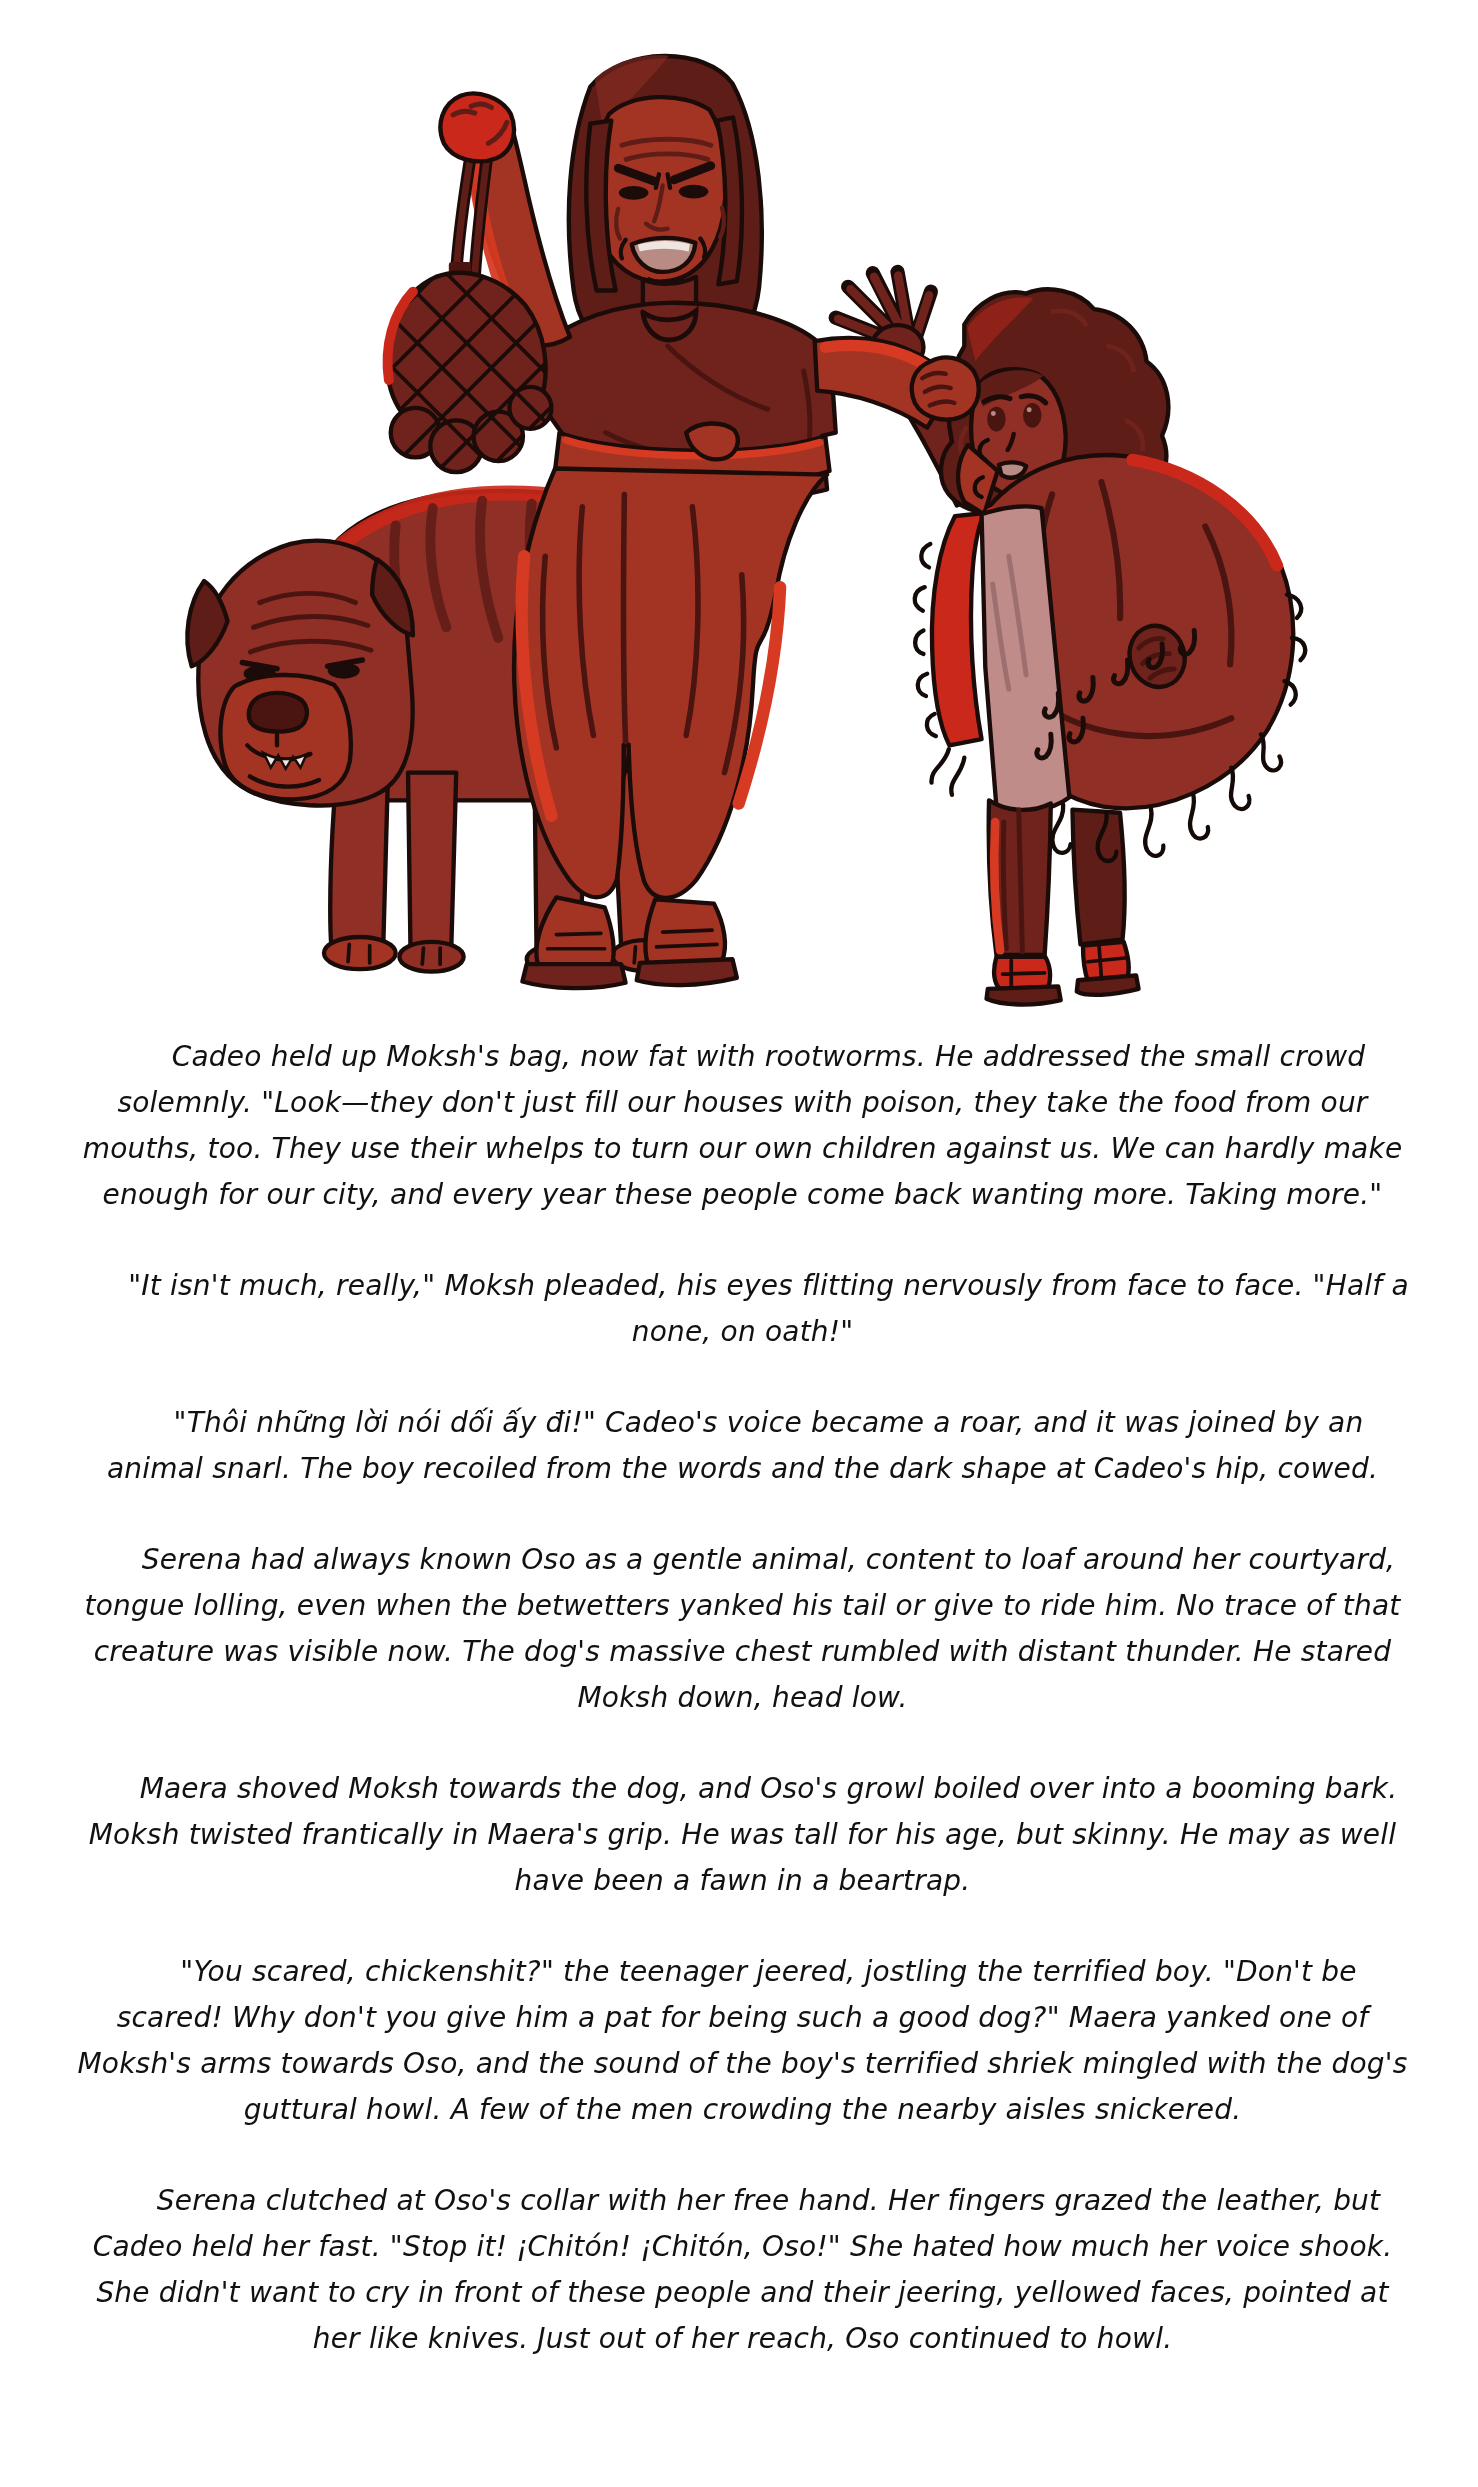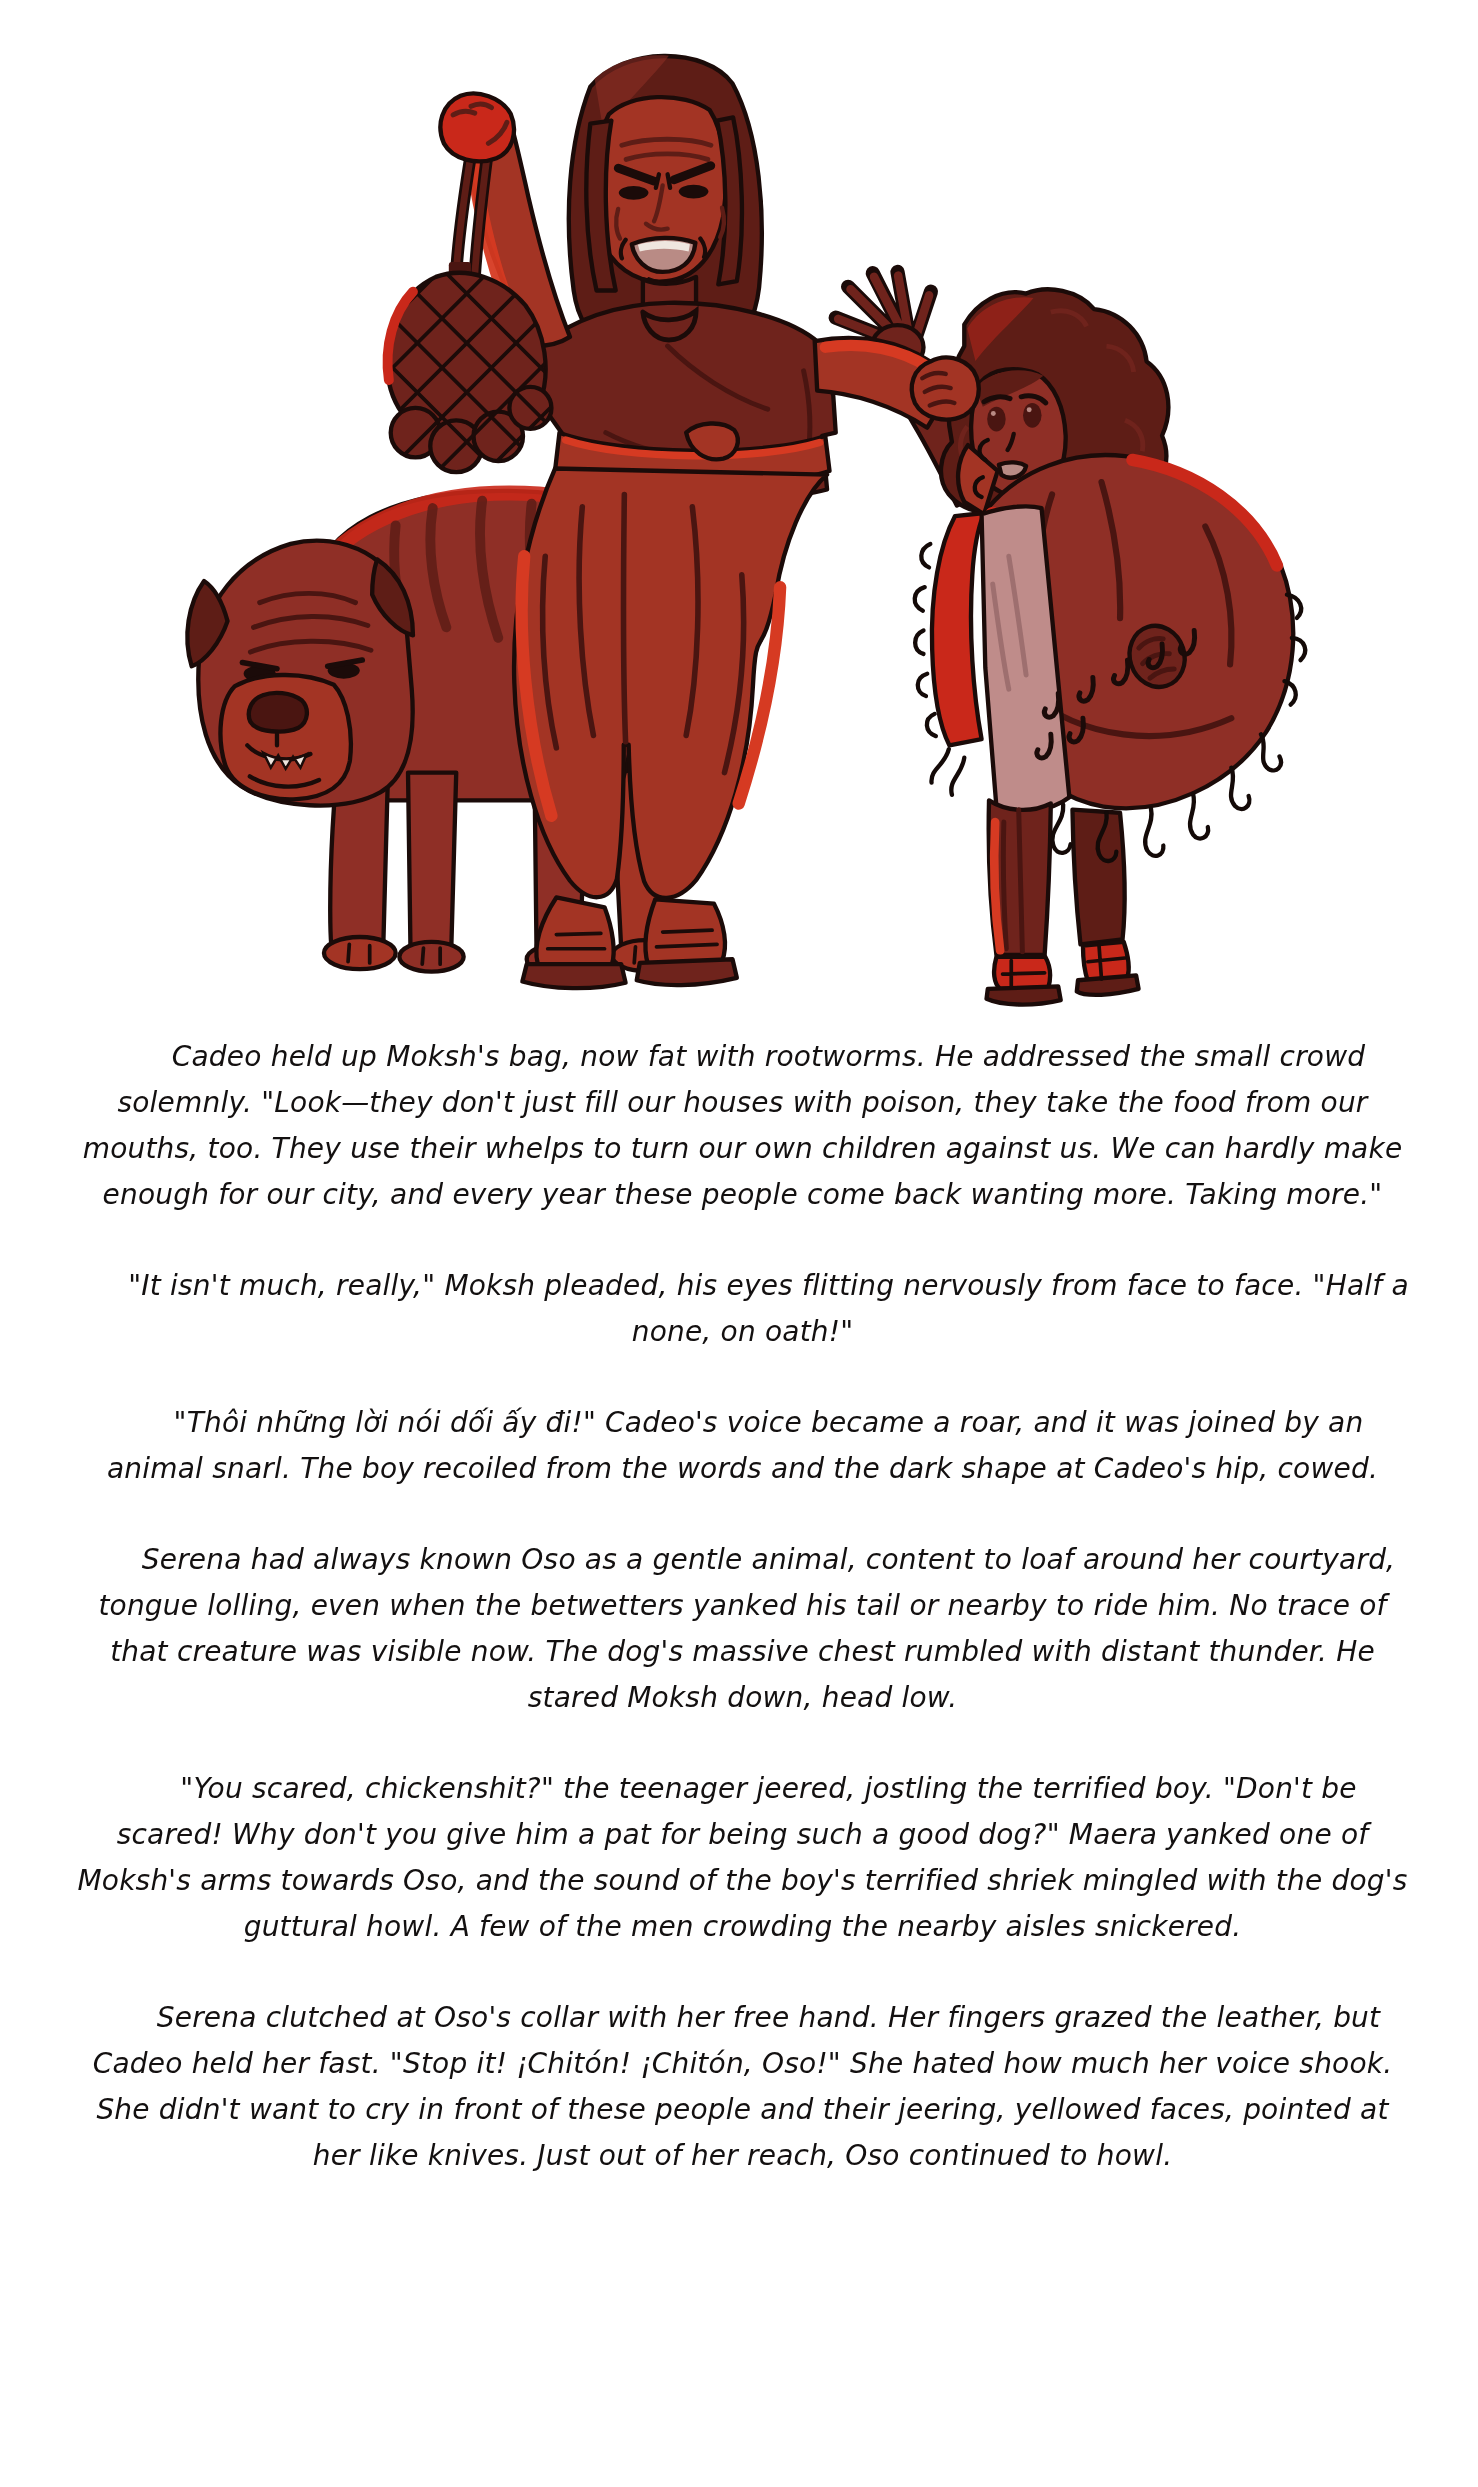--- a/index.html
+++ b/index.html
@@ -280,19 +280,20 @@
       <path class="s-hl" stroke-width="18" d="M 1335,562 C 1400,552 1458,566 1502,594"></path>
       <path class="f-mid o" d="M 1505,585 C 1478,595 1468,625 1480,652 C 1494,678 1532,686 1560,672 C 1585,658 1590,625 1575,600 C 1558,578 1528,572 1505,585 Z"></path>
       <path class="s-deep" stroke-width="7" d="M 1492,612 C 1504,604 1518,602 1530,605 M 1496,634 C 1510,626 1526,624 1538,628 M 1504,656 C 1518,650 1534,648 1544,652"></path>
     </g>
   </svg>
 
   <section class="story">
     <p>Cadeo held up Moksh's bag, now fat with rootworms. He addressed the small crowd solemnly. "Look—they don't just fill our houses with poison, they take the food from our mouths, too. They use their whelps to turn our own children against us. We can hardly make enough for our city, and every year these people come back wanting more. Taking more."</p>
     <p>"It isn't much, really," Moksh pleaded, his eyes flitting nervously from face to face. "Half a none, on oath!"</p>
     <p>"Thôi những lời nói dối ấy đi!" Cadeo's voice became a roar, and it was joined by an animal snarl. The boy recoiled from the words and the dark shape at Cadeo's hip, cowed.</p>
-    <p>Serena had always known Oso as a gentle animal, content to loaf around her courtyard, tongue lolling, even when the betwetters yanked his tail or nearby to ride him. No trace of that creature was visible now. The dog's massive chest rumbled with distant thunder. He stared Moksh down, head low.</p>
+    <p>Serena had always known Oso as a gentle animal, content to loaf around her courtyard, tongue lolling, even when the betwetters yanked his tail or give to ride him. No trace of that creature was visible now. The dog's massive chest rumbled with distant thunder. He stared Moksh down, head low.</p>
+    <p>Maera shoved Moksh towards the dog, and Oso's growl boiled over into a booming bark. Moksh twisted frantically in Maera's grip. He was tall for his age, but skinny. He may as well have been a fawn in a beartrap.</p>
     <p>"You scared, chickenshit?" the teenager jeered, jostling the terrified boy. "Don't be scared! Why don't you give him a pat for being such a good dog?" Maera yanked one of Moksh's arms towards Oso, and the sound of the boy's terrified shriek mingled with the dog's guttural howl. A few of the men crowding the nearby aisles snickered.</p>
     <p>Serena clutched at Oso's collar with her free hand. Her fingers grazed the leather, but Cadeo held her fast. "Stop it! ¡Chitón! ¡Chitón, Oso!" She hated how much her voice shook. She didn't want to cry in front of these people and their jeering, yellowed faces, pointed at her like knives. Just out of her reach, Oso continued to howl.</p>
   </section>
 
 </div>
 
 
 </body></html>

